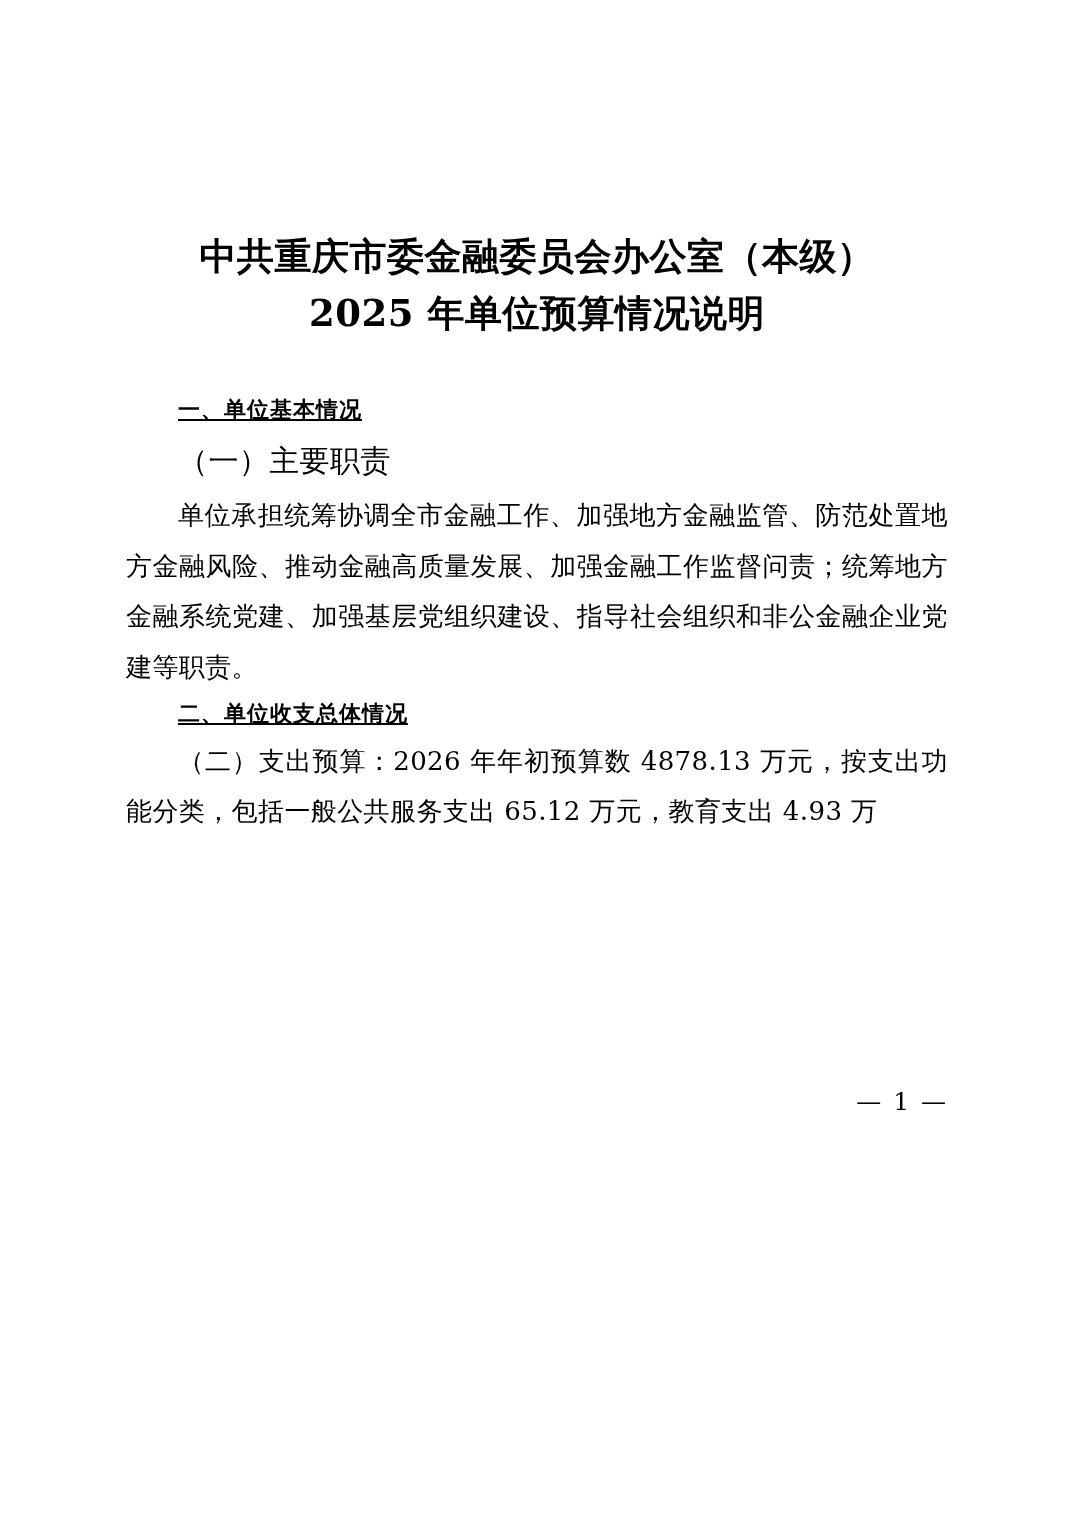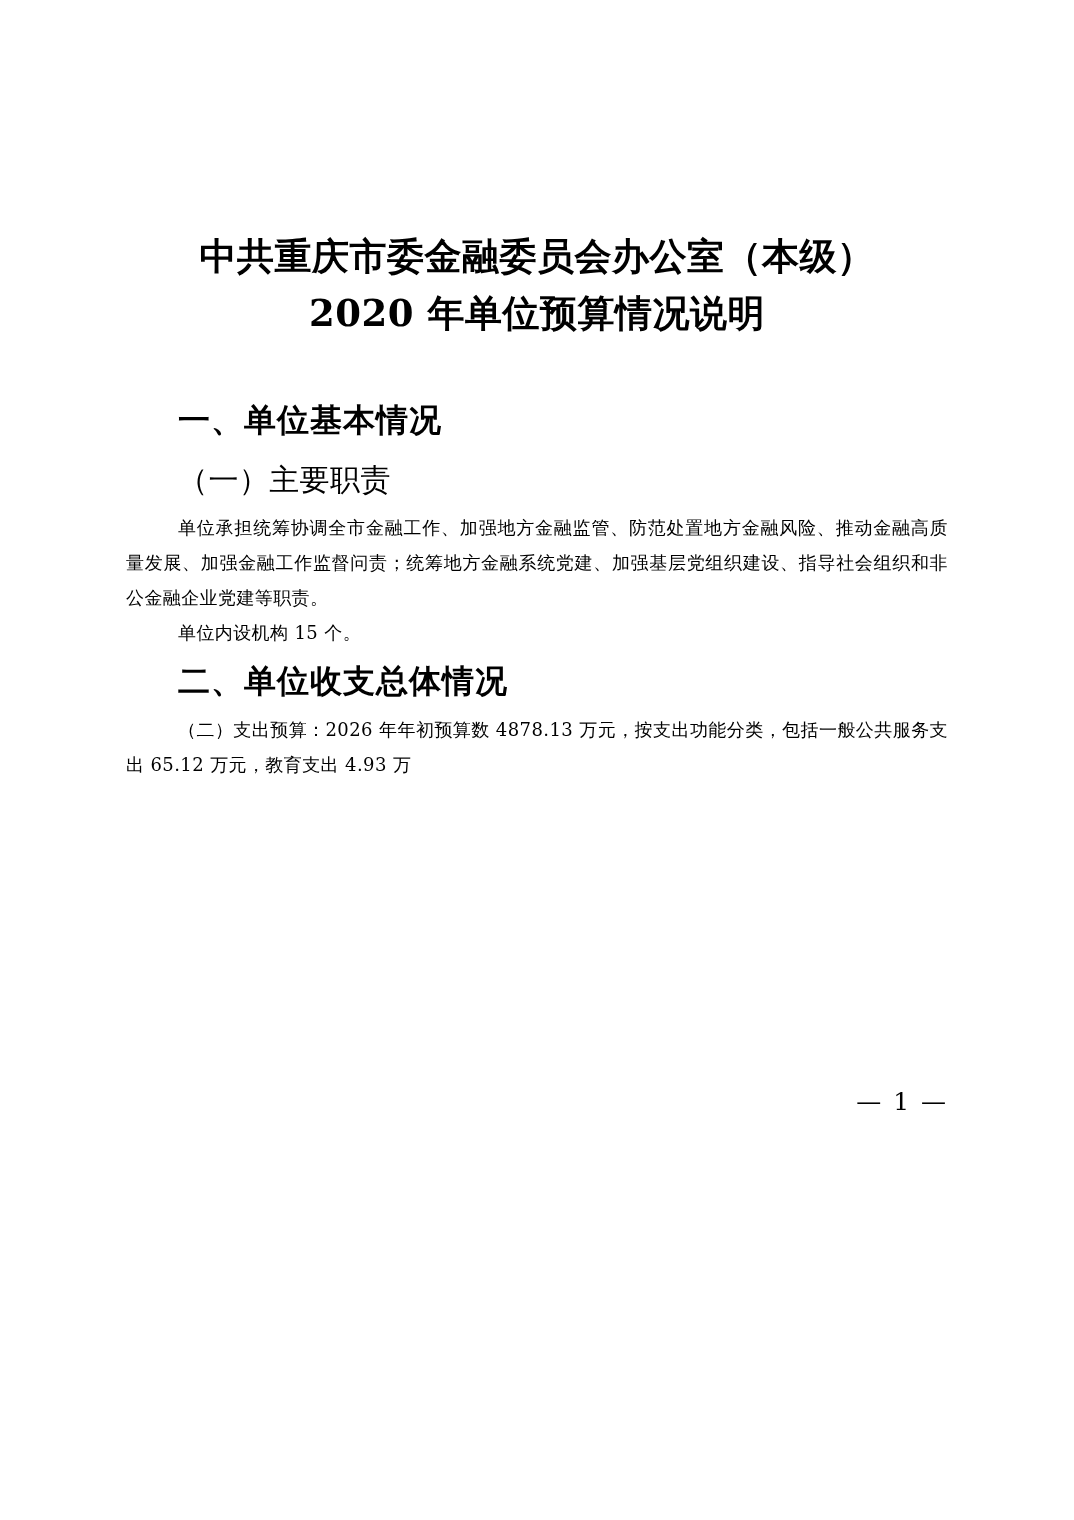--- a/index.html
+++ b/index.html
@@ -30,28 +30,29 @@
     line-height: 1.55;
     letter-spacing: 0.5px;
     margin: 0 0 46px 0;
   }
   .doc-title .line2 {
     display: block;
   }
   .heading {
     font-family: "DejaVu Sans", "Liberation Sans", sans-serif;
     font-weight: bold;
-    font-size: 32px;
+    font-size: 22px;
     line-height: 1.95;
     text-indent: 52px;
     margin: 0;
     letter-spacing: 1px;
+    text-decoration: underline;
   }
   .para {
-    font-size: 18px;
+    font-size: 26px;
     line-height: 1.95;
     text-indent: 52px;
     margin: 0;
     text-align: justify;
     text-justify: inter-ideograph;
     letter-spacing: 0.4px;
   }
   .subhead {
     font-size: 30px;
     line-height: 1.95;
@@ -67,31 +68,30 @@
     letter-spacing: 2px;
   }
 </style>
 </head>
 <body>
 
 <div class="page">
 
   <div class="doc-title">
     <span class="line1">中共重庆市委金融委员会办公室（本级）</span>
-    <span class="line2">2020 年单位预算情况说明</span>
+    <span class="line2">2025 年单位预算情况说明</span>
   </div>
 
   <h2 class="heading">一、单位基本情况</h2>
 
   <p class="subhead">（一）主要职责</p>
 
   <p class="para">单位承担统筹协调全市金融工作、加强地方金融监管、防范处置地方金融风险、推动金融高质量发展、加强金融工作监督问责；统筹地方金融系统党建、加强基层党组织建设、指导社会组织和非公金融企业党建等职责。</p>
 
 
-  <p class="para">单位内设机构 15 个。</p>
 
   <h2 class="heading">二、单位收支总体情况</h2>
 
 
 
   <p class="para">（二）支出预算：2026 年年初预算数 4878.13 万元，按支出功能分类，包括一般公共服务支出 65.12 万元，教育支出 4.93 万</p>
 
   <div class="page-number">— 1 —</div>
 
 </div>

